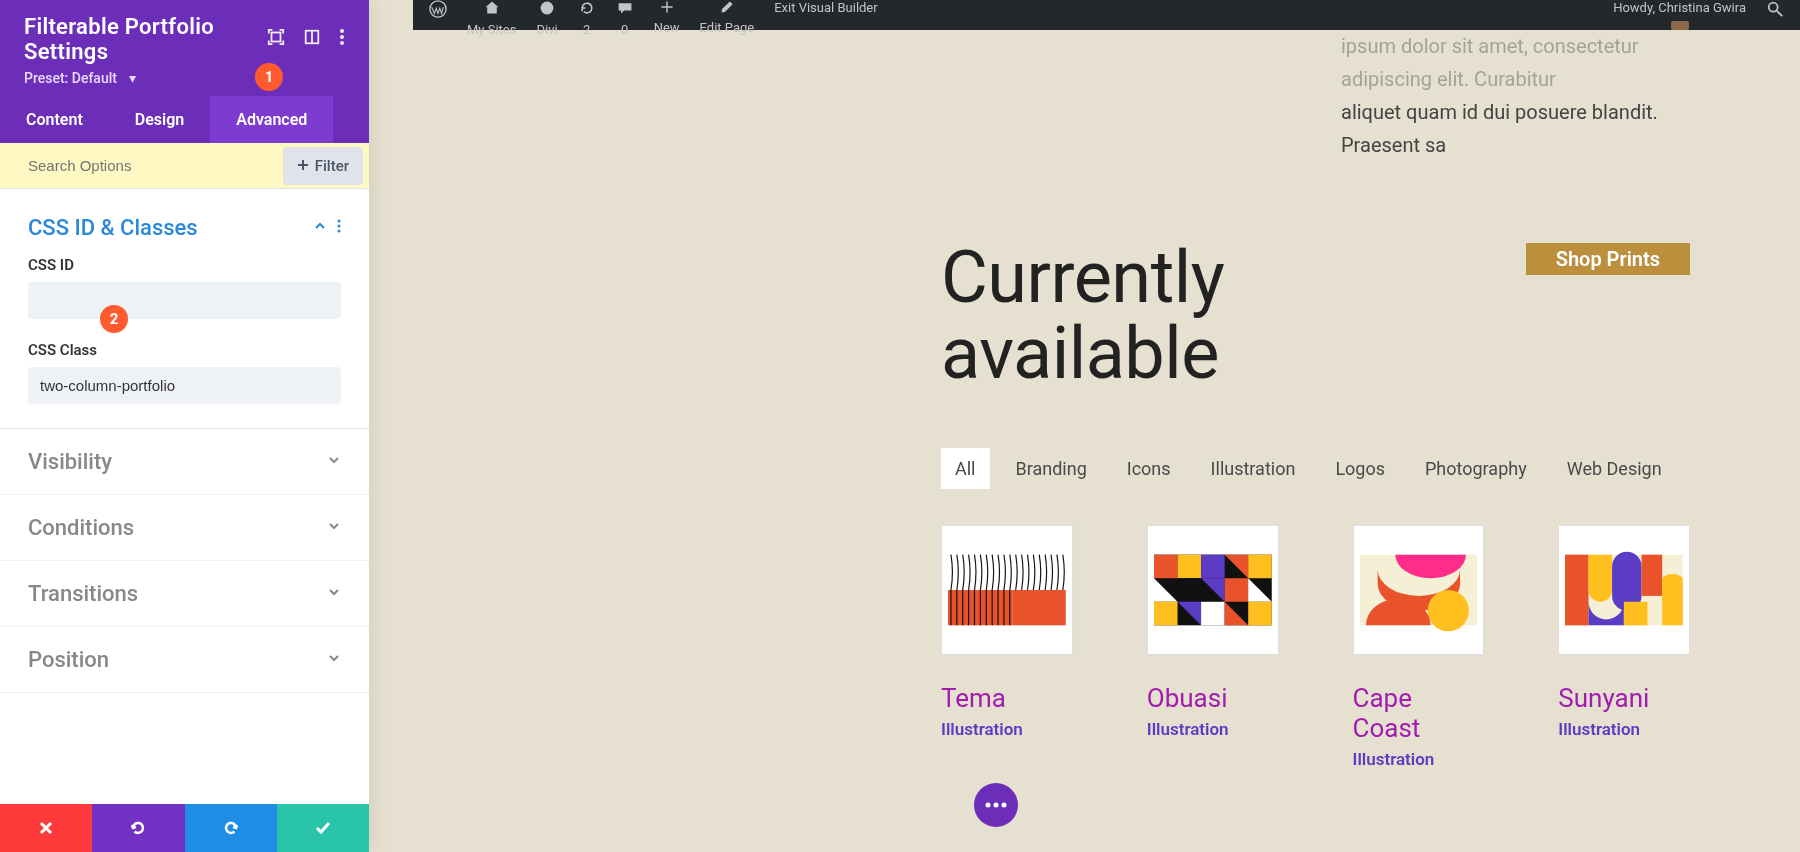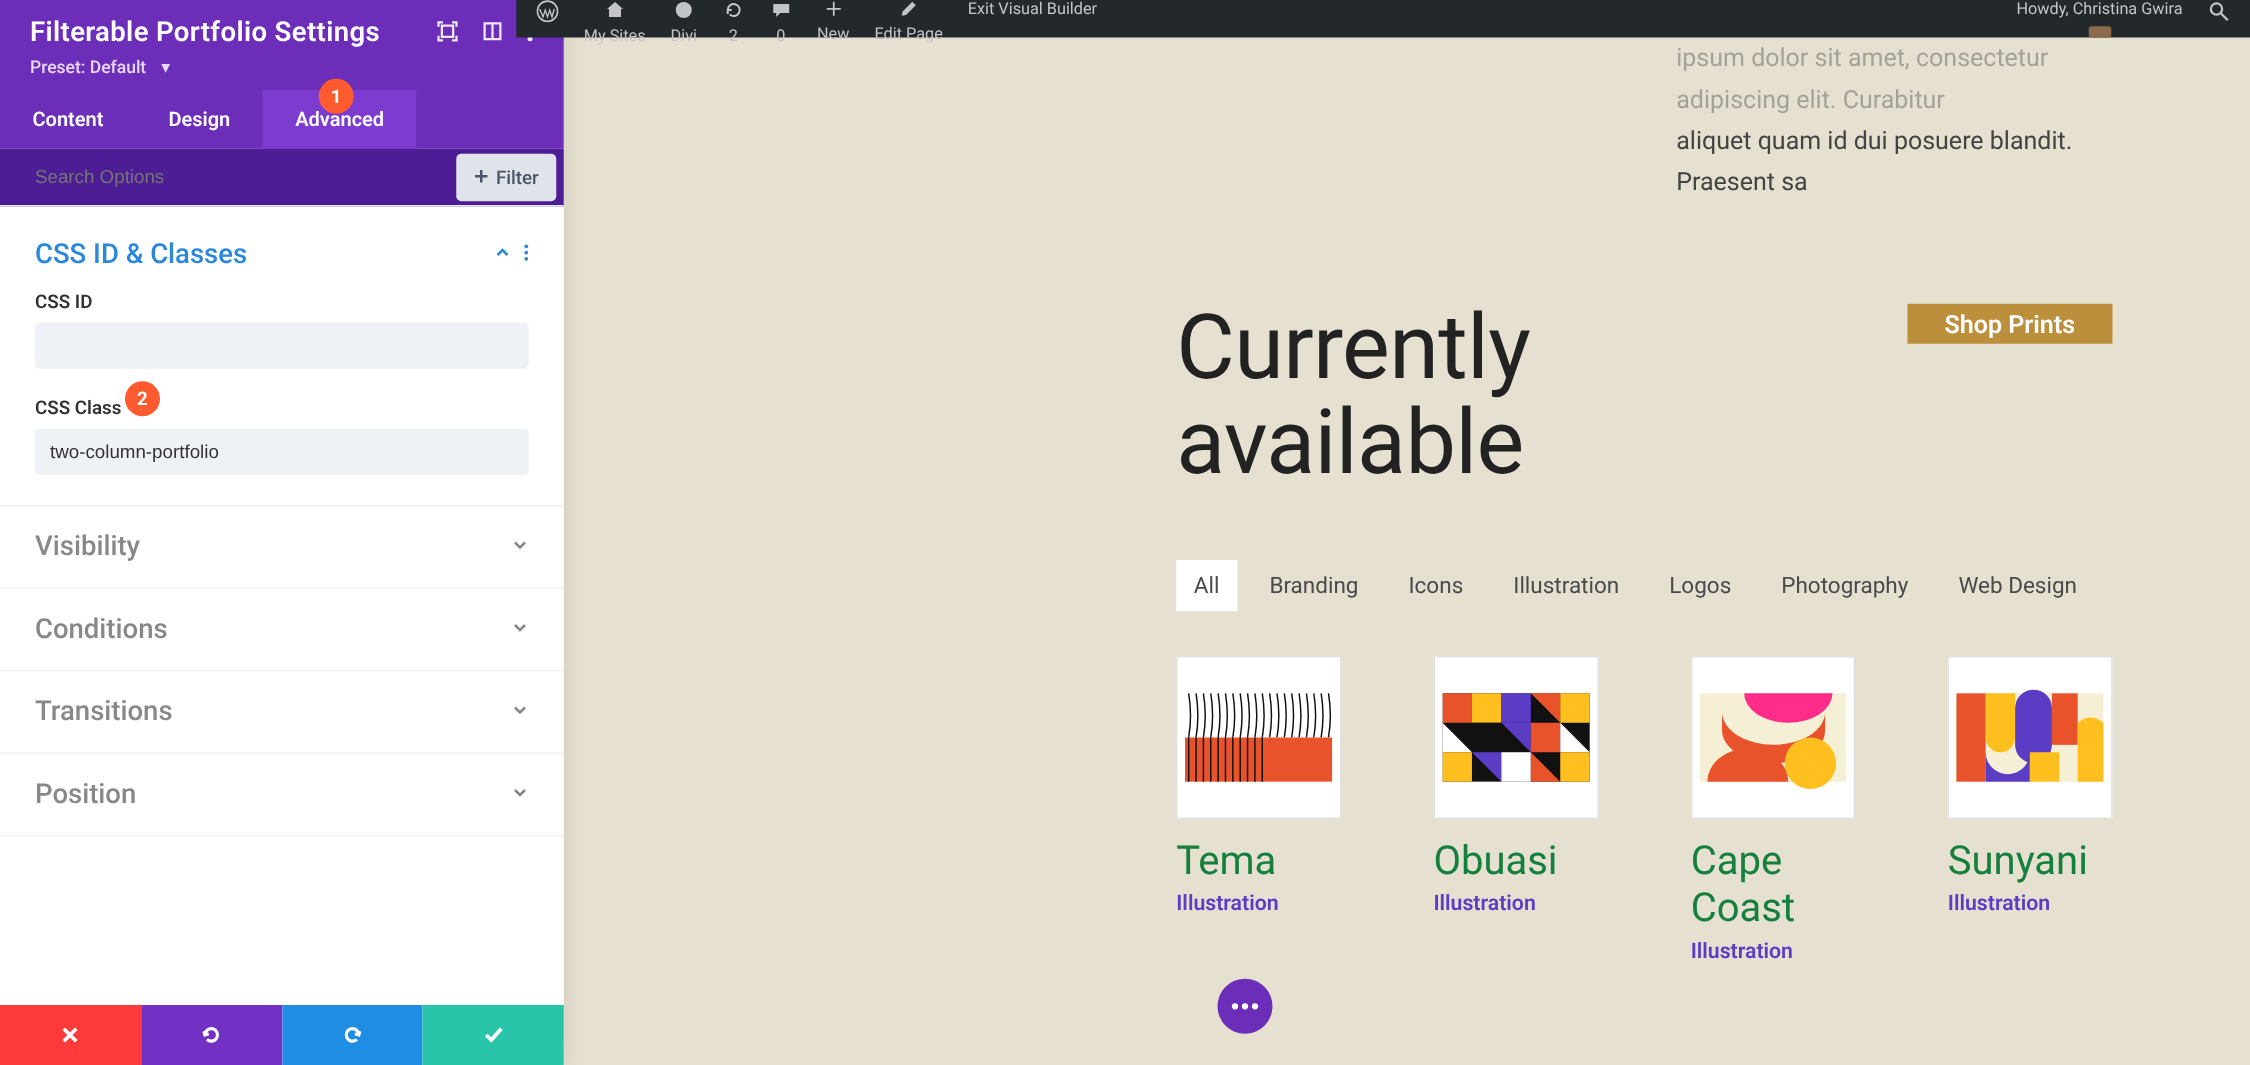--- a/index.html
+++ b/index.html
@@ -6,34 +6,34 @@
 body { font-family: -apple-system, BlinkMacSystemFont, "Segoe UI", Roboto, Oxygen, sans-serif; overflow: hidden; width: 1800px; height: 852px; background: #e5e0cf; }
 
 
 .wp-admin-bar { position: absolute; left: 413px; right: 0; top: 0; height: 30px; background: #23282d; display: flex; align-items: center; color: #c3c4c7; font-size: 13px; padding: 0 6px; z-index: 100; }
 .wp-admin-bar .item { display: flex; align-items: center; gap: 6px; padding: 0 10px; cursor: pointer; height: 30px; flex-direction: column; }
 .wp-admin-bar .right { margin-left: auto; display: flex; align-items: center; }
 .wp-icon { width: 18px; height: 18px; display: inline-flex; align-items: center; justify-content: center; }
 .avatar { width: 18px; height: 18px; background: #8a6a4a; border-radius: 2px; }
 
 
-.settings-panel { position: absolute; left: 0; top: 0; width: 451px; height: 852px; background: #fff; display: flex; flex-direction: column; z-index: 50; box-shadow: 0 0 20px rgba(0,0,0,0.1); }
+.settings-panel { position: absolute; left: 0; top: 0; width: 369px; height: 852px; background: #fff; display: flex; flex-direction: column; z-index: 50; box-shadow: 0 0 20px rgba(0,0,0,0.1); }
 .panel-header { background: #6c2eb9; color: #fff; padding: 14px 24px 10px; }
 .panel-header h2 { font-size: 22px; font-weight: 600; letter-spacing: 0.3px; }
 .panel-header-row { display: flex; align-items: center; gap: 12px; }
 .panel-header-row h2 { flex: 1; }
 .panel-header-icons { display: flex; gap: 18px; color: #fff; opacity: 0.9; }
 .panel-header-icons .icn { cursor: pointer; }
 .preset-row { margin-top: 6px; font-size: 14px; color: #e7d9ff; font-weight: 500; display: flex; align-items: center; gap: 12px; cursor: pointer; }
 
 .tabs { display: flex; background: #6c2eb9; }
 .tab { flex: 0 0 auto; padding: 14px 26px; color: #fff; font-size: 16px; font-weight: 600; cursor: pointer; }
 .tab.active { background: #7e3bd0; }
 
-.search-row { display: flex; align-items: center; background: #4c1d95; border-bottom: 1px solid #e0e3ea; }
+.search-row { display: flex; align-items: center; background: #fef9c3; border-bottom: 1px solid #e0e3ea; }
 .search-row input { flex: 1; padding: 14px 28px; background: transparent; border: none; font-size: 15px; color: #888; outline: none; }
 .filter-btn { display: flex; align-items: center; gap: 6px; padding: 10px 14px; margin-right: 6px; background: #e0e4ea; border-radius: 4px; color: #4a5568; font-size: 15px; font-weight: 500; cursor: pointer; }
 
 .panel-body { flex: 1; overflow-y: auto; padding: 0; }
 .section { padding: 16px 28px 6px; border-bottom: 1px solid #eaeaea; }
 .section-header { display: flex; align-items: center; justify-content: space-between; cursor: pointer; padding: 10px 0; }
 .section-header .title { font-size: 22px; font-weight: 500; color: #2b87da; }
 .section-icons { display: flex; align-items: center; gap: 10px; color: #2b87da; }
 .section-content { padding: 6px 0 18px; }
 .field-label { font-size: 15px; font-weight: 600; color: #333; margin-bottom: 8px; display: flex; align-items: center; gap: 8px; }
@@ -62,21 +62,21 @@
 .heading-block h1 { font-size: 72px; font-weight: 400; color: #222; line-height: 1.05; letter-spacing: -0.5px; }
 .shop-btn { position: absolute; right: 110px; top: 213px; background: #bc8f3d; color: #fff; padding: 4px 30px; font-size: 20px; font-weight: 600; cursor: pointer; }
 
 .filters { position: absolute; left: 528px; top: 418px; display: flex; gap: 12px; align-items: center; }
 .filter-tab { padding: 10px 14px; font-size: 18px; color: #4a4a4a; cursor: pointer; }
 .filter-tab.active { background: #fff; }
 
 .grid { position: absolute; left: 528px; right: 110px; top: 495px; display: flex; gap: 74px; }
 .card { width: 212px; }
 .thumb { width: 100%; height: 130px; background: #fff; padding: 6px; border: 1px solid #ddd; }
-.card h3 { font-size: 32px; font-weight: 400; color: #15803d; margin-top: 14px; }
+.card h3 { font-size: 26px; font-weight: 400; color: #a21caf; margin-top: 28px; }
 .card .cat { font-size: 17px; color: #5b3cc4; font-weight: 600; margin-top: 6px; cursor: pointer; }
 
 
 .fab { position: absolute; left: 974px; bottom: 25px; width: 44px; height: 44px; border-radius: 50%; background: #6c2eb9; color: #fff; display: flex; align-items: center; justify-content: center; font-size: 22px; cursor: pointer; z-index: 40; }
 
 
 svg.th { width: 100%; height: 100%; display: block; }
 </style>
 </head>
 <body>

